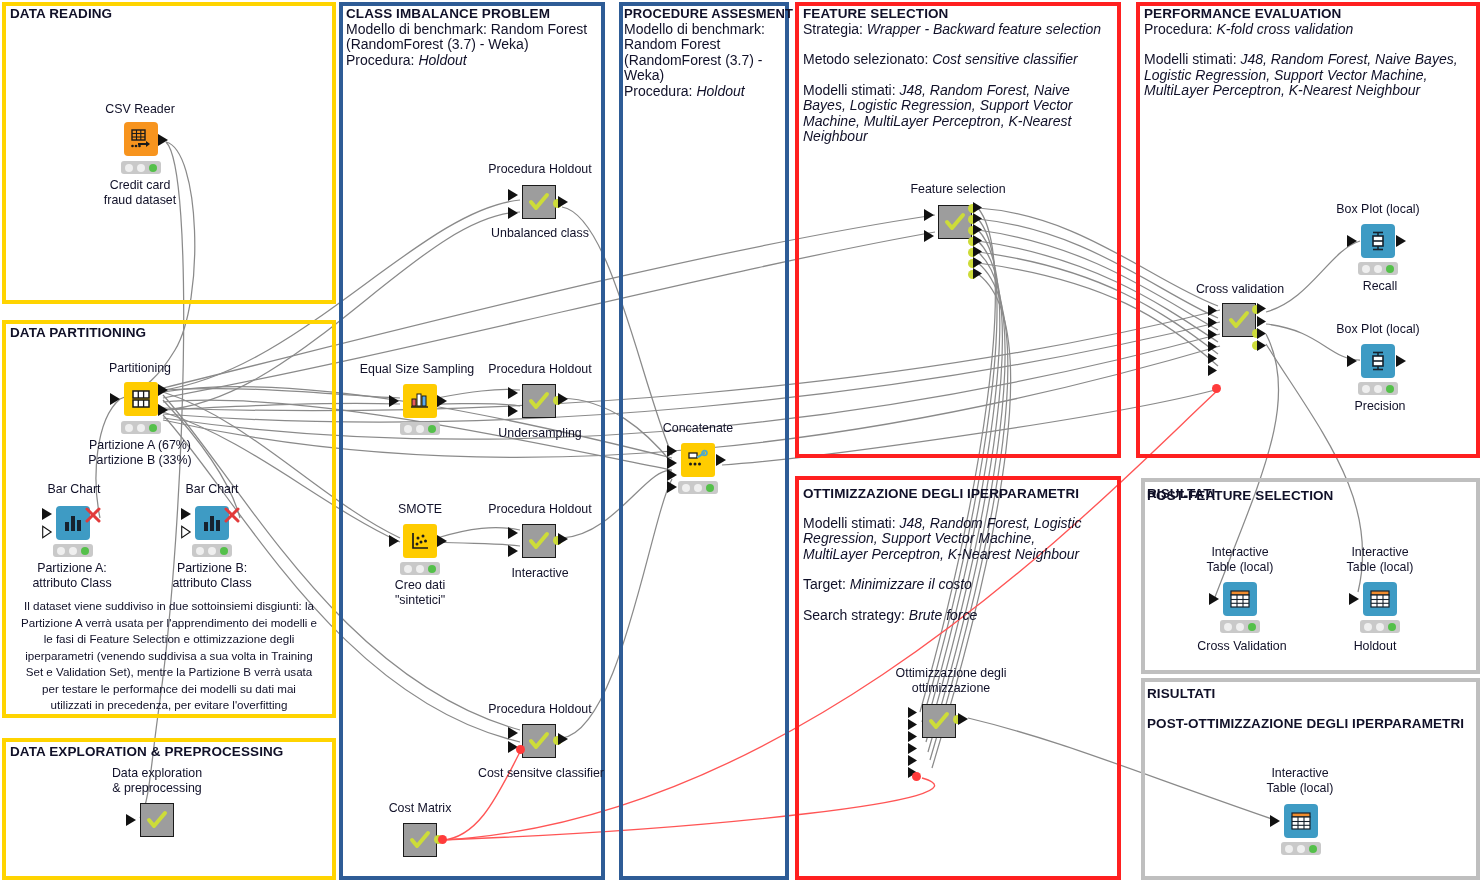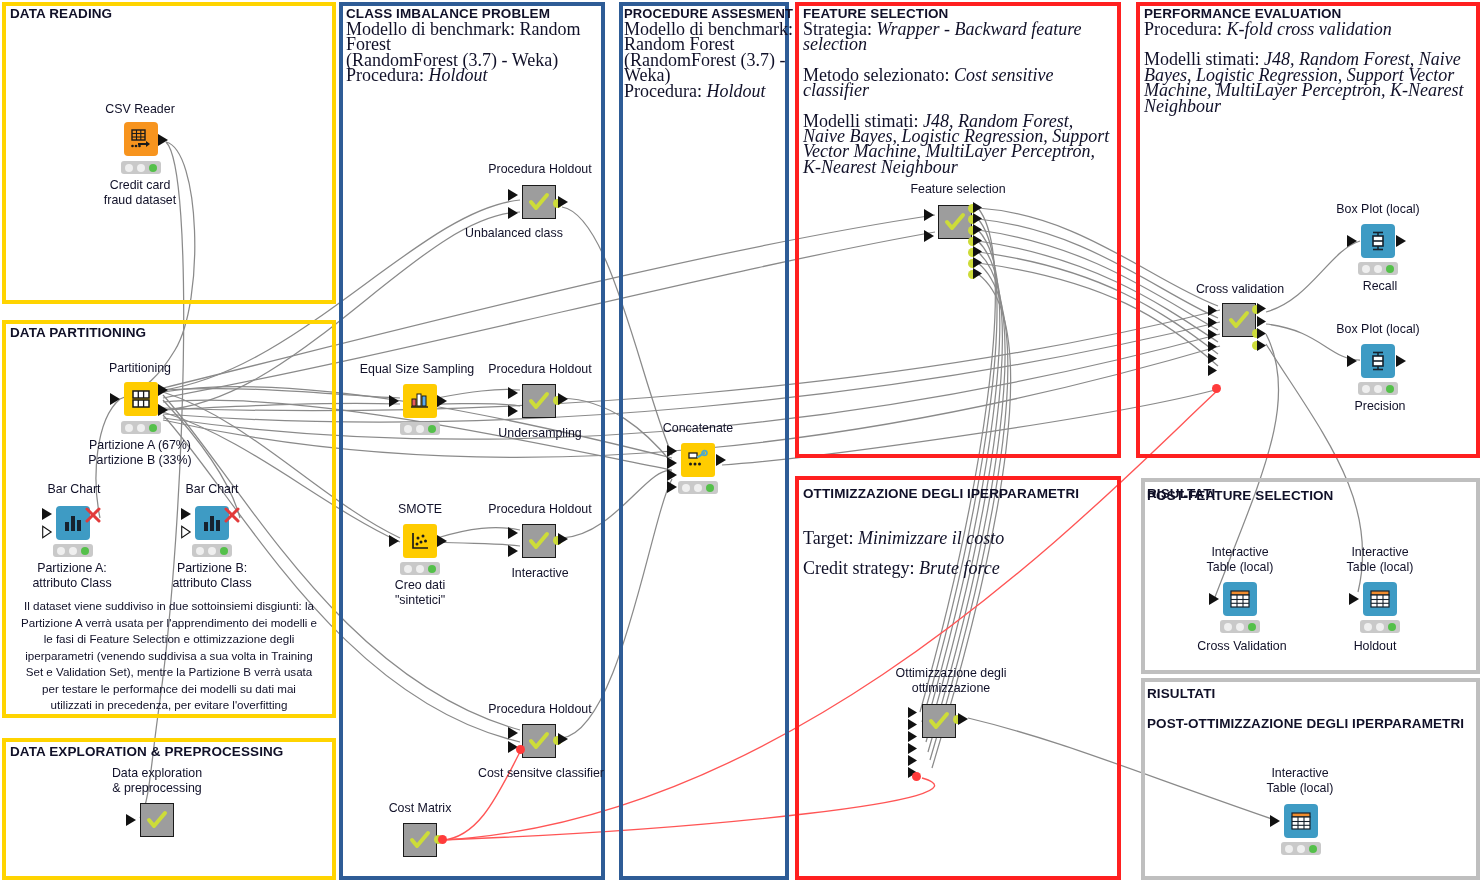--- a/index.html
+++ b/index.html
@@ -6,21 +6,21 @@
   body{width:1482px;height:882px;position:relative;overflow:hidden;
        font-family:"Liberation Sans","DejaVu Sans",sans-serif;color:#1a1a2e;}
   #canvas{position:absolute;left:0;top:0;width:1482px;height:882px;}
   .grp{position:absolute;box-sizing:border-box;background:transparent;}
   .grp-yellow{border:4px solid #FFD400;}
   .grp-blue{border:4px solid #2E5C96;}
   .grp-red{border:4px solid #FF2020;}
   .grp-gray{border:4px solid #BFBFBF;}
   .grp-title{position:absolute;font-weight:bold;font-size:13.5px;letter-spacing:.1px;
              white-space:nowrap;color:#101028;}
-  .grp-body{position:absolute;font-size:18px;line-height:15.4px;color:#101028;font-family:Liberation Serif, serif;}
+  .grp-body{position:absolute;font-size:14px;line-height:15.4px;color:#101028;}
   .grp-body i{font-style:italic;}
   .note{position:absolute;font-size:11.6px;line-height:16.5px;text-align:center;color:#101028;}
   
   .node{position:absolute;}
   .nlabel{position:absolute;font-weight:normal;font-size:12.4px;text-align:center;
           white-space:nowrap;color:#101028;line-height:14.5px;}
   .nlabel.wrap{white-space:normal;}
   .nbox{position:absolute;width:34px;height:34px;box-sizing:border-box;
         display:flex;align-items:center;justify-content:center;}
   .nbox.gray{background:#9D9D9D;border:1.6px solid #1a1a1a;}
@@ -148,24 +148,25 @@
     <div><span>Strategia: </span><i>Wrapper - Backward feature selection</i></div>
     <div style="height:15px;"></div>
     <div><span>Metodo selezionato: </span><i>Cost sensitive classifier</i></div>
     <div style="height:15px;"></div>
     <div><span>Modelli stimati: </span><i>J48, Random Forest, Naive Bayes, Logistic Regression, Support Vector Machine, MultiLayer Perceptron, K-Nearest Neighbour</i></div>
   </div>
 
   <div class="grp grp-red" style="left:795px;top:476px;width:326px;height:404px;"></div>
   <div class="grp-title" style="left:803px;top:486px;">OTTIMIZZAZIONE DEGLI IPERPARAMETRI</div>
   <div class="grp-body" style="left:803px;top:516px;width:300px;">
+    <div><span>Modelli stimati: </span><i>J48, Random Forest, Logistic Regression, Support Vector Machine, MultiLayer Perceptron, K-Nearest Neighbour</i></div>
     <div style="height:15px;"></div>
     <div><span>Target: </span><i>Minimizzare il costo</i></div>
     <div style="height:15px;"></div>
-    <div><span>Credit strategy: </span><i>Brute force</i></div>
+    <div><span>Search strategy: </span><i>Brute force</i></div>
   </div>
 
   <div class="grp grp-red" style="left:1136px;top:2px;width:344px;height:456px;"></div>
   <div class="grp-title" style="left:1144px;top:6px;">PERFORMANCE EVALUATION</div>
   <div class="grp-body" style="left:1144px;top:22px;width:330px;">
     <div><span>Procedura: </span><i>K-fold cross validation</i></div>
     <div style="height:15px;"></div>
     <div><span>Modelli stimati: </span><i>J48, Random Forest, Naive Bayes, Logistic Regression, Support Vector Machine, MultiLayer Perceptron, K-Nearest Neighbour</i></div>
     <div style="height:15px;"></div>
     <div style="height:15px;"></div>
@@ -326,21 +327,21 @@
     <svg class="port" style="left:508px;top:188px;" width="12" height="14">
         <path d="M0,1 L10,7 L0,13 Z" fill="#111"></path>
       </svg>
     <svg class="port" style="left:508px;top:206px;" width="12" height="14">
         <path d="M0,1 L10,7 L0,13 Z" fill="#111"></path>
       </svg>
     <div class="port" style="left:553px;top:199px;width:9px;height:9px;border-radius:50%;background:#CDDC39;"></div>
     <svg class="port" style="left:558px;top:195px;" width="12" height="14">
         <path d="M0,1 L10,7 L0,13 Z" fill="#111"></path>
       </svg>
-    <div class="sub" style="left:444px;top:226px;width:140px;">Unbalanced class</div>
+    <div class="sub" style="left:470px;top:226px;width:140px;">Unbalanced class</div>
   </div>
 
   <div class="node">
     <div class="nlabel" style="left:350px;top:362px;width:134px;">Equal Size Sampling</div>
     <div class="nbox yellow" style="left:403px;top:384px;">
       <svg width="22" height="22" viewBox="0 0 22 22">
         <rect x="3" y="9" width="4" height="7" fill="#E95A5A" stroke="#1a1a1a" stroke-width="1"></rect>
         <rect x="8" y="4" width="4" height="12" fill="#fff" stroke="#1a1a1a" stroke-width="1"></rect>
         <rect x="13" y="6" width="4" height="10" fill="#5AA9E9" stroke="#1a1a1a" stroke-width="1"></rect>
         <line x1="2" y1="17" x2="19" y2="17" stroke="#1a1a1a" stroke-width="1.4"></line>

